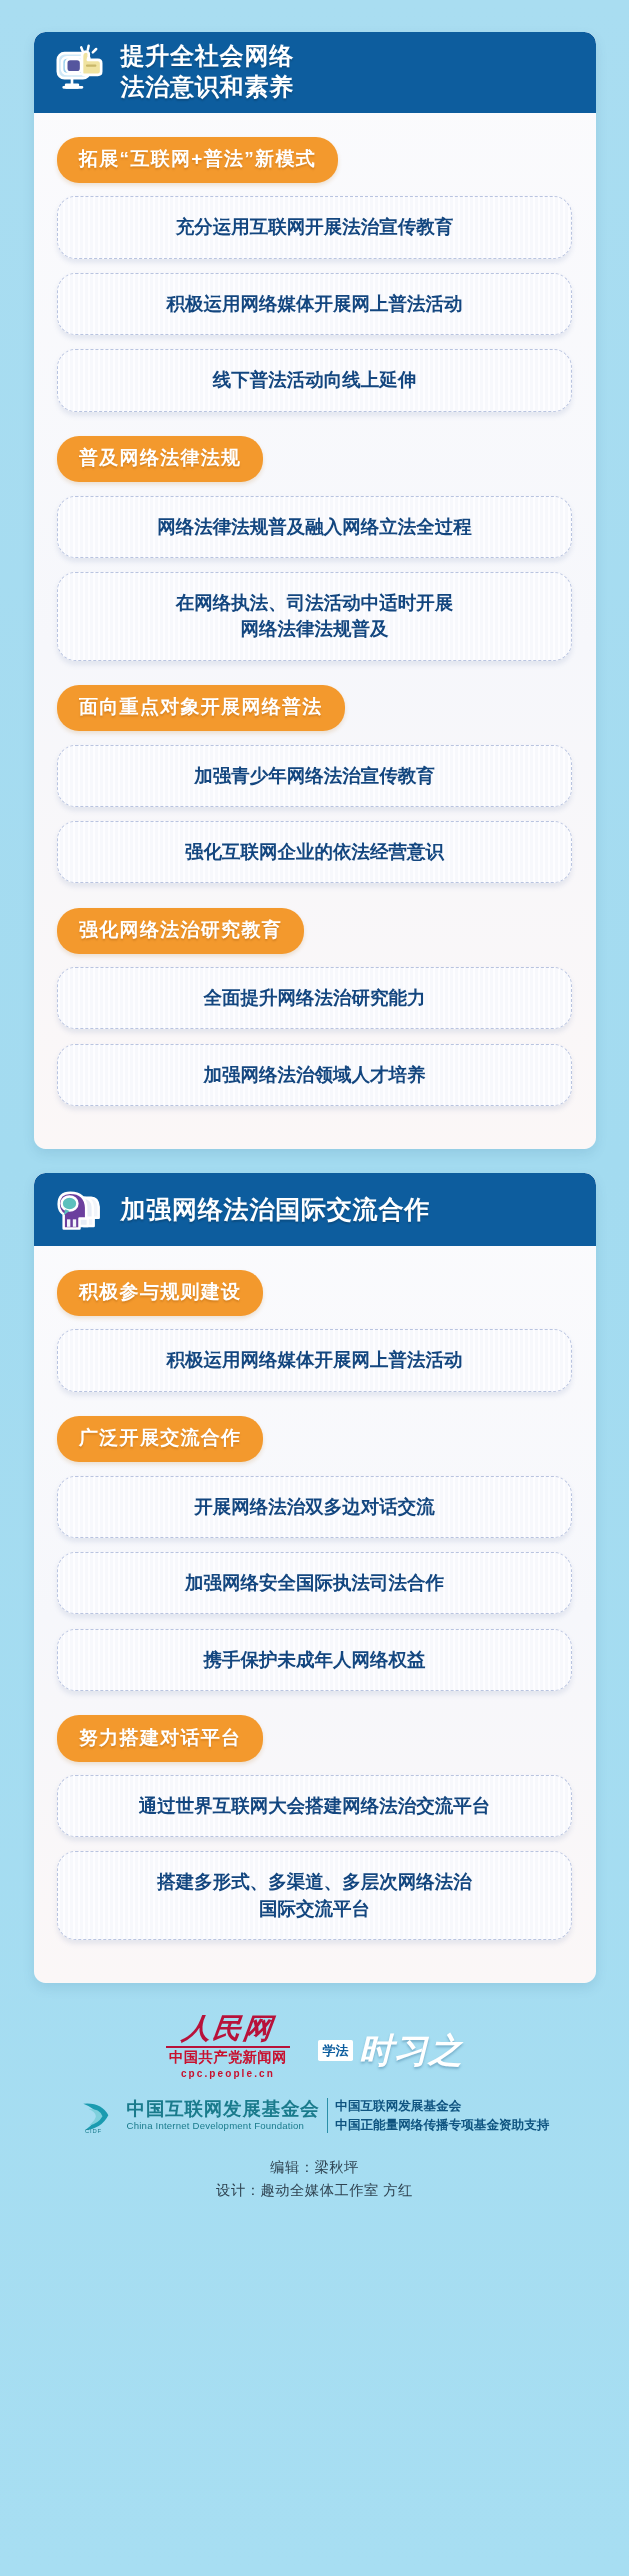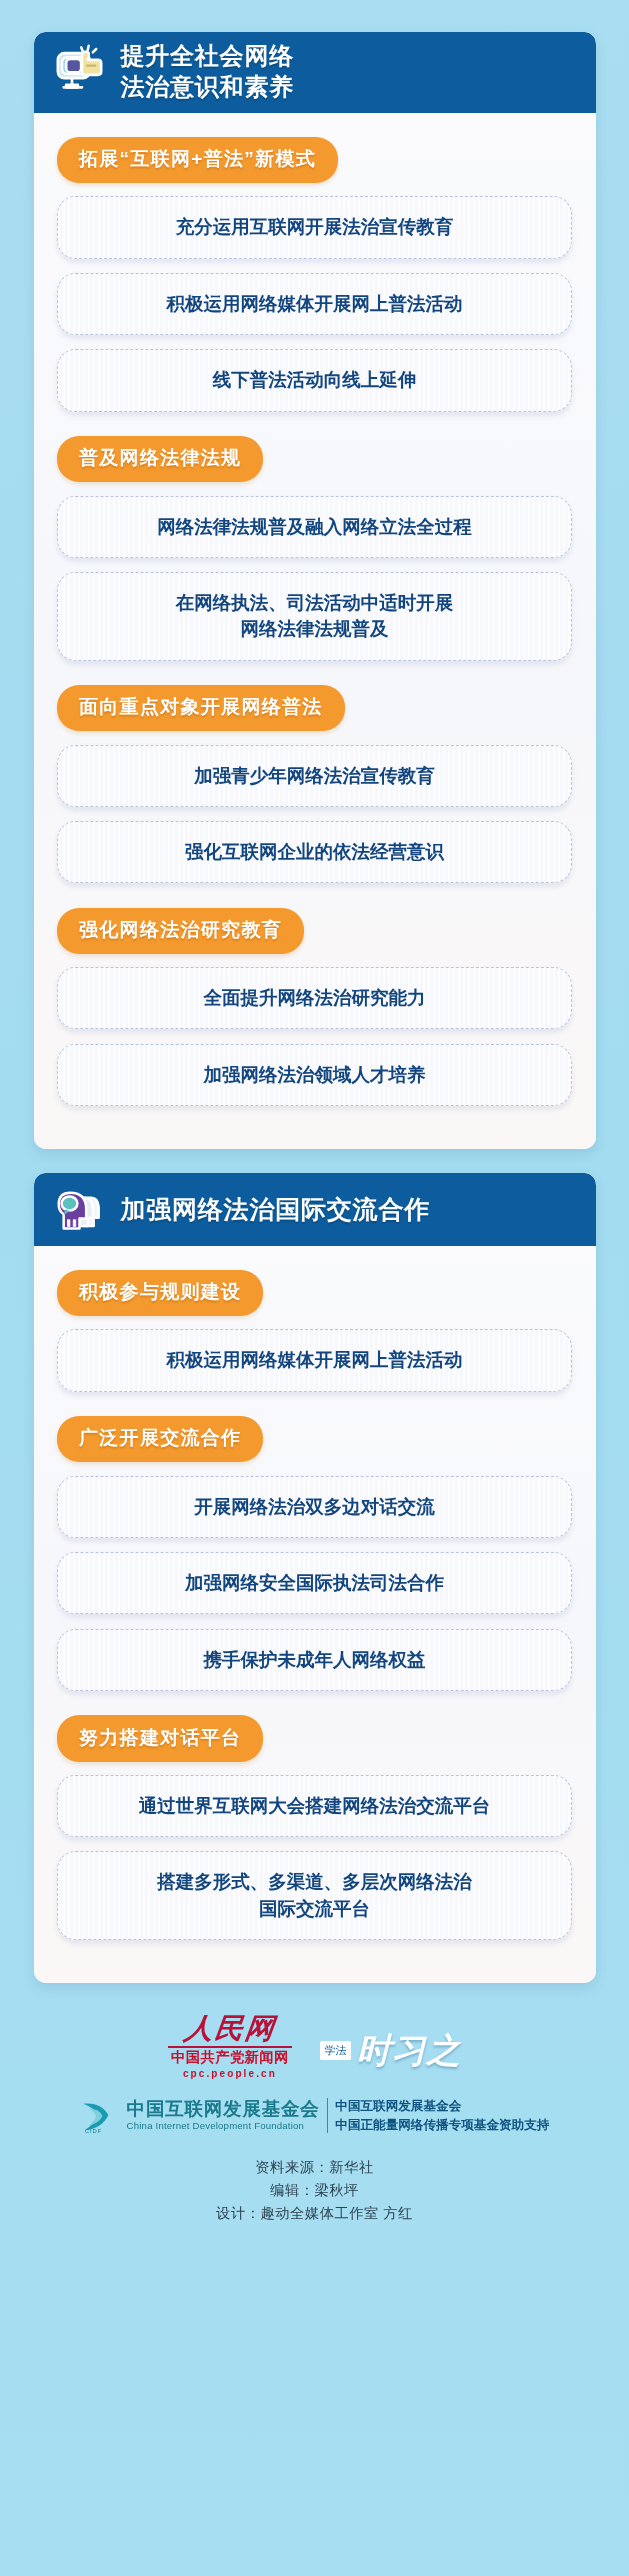--- a/index.html
+++ b/index.html
@@ -138,22 +138,22 @@
     color: #c8102e;
     letter-spacing: 2.1px;
     display: block;
     margin-top: 4px;
   }
 
   .sx-logo { display: flex; align-items: center; gap: 5.9px; padding-bottom: 5px; }
   .sx-box {
     background: #ffffff;
     color: #0d5d9e;
-    font-size: 11px;
-    font-weight: normal;
+    font-size: 13px;
+    font-weight: bold;
     line-height: 1.06;
     padding: 3.4px 4.2px;
     border-radius: 1.7px;
     letter-spacing: 0;
   }
   .sx-word {
     font-family: "Liberation Serif", "DejaVu Serif", serif;
     font-size: 34px;
     font-weight: bold;
     font-style: italic;
@@ -316,20 +316,19 @@
         <span class="cidf-en">China Internet Development Foundation</span>
       </div>
       <div class="cidf-divider"></div>
       <div class="cidf-spon">
         <span>中国互联网发展基金会</span>
         <span>中国正能量网络传播专项基金资助支持</span>
       </div>
     </div>
 
     <div class="credits">
-      <span>资料来源：新华社</span>
       <span>编辑：梁秋坪</span>
       <span>设计：趣动全媒体工作室 方红</span>
     </div>
 
   </div>
 </div>
 
 
 </body></html>

